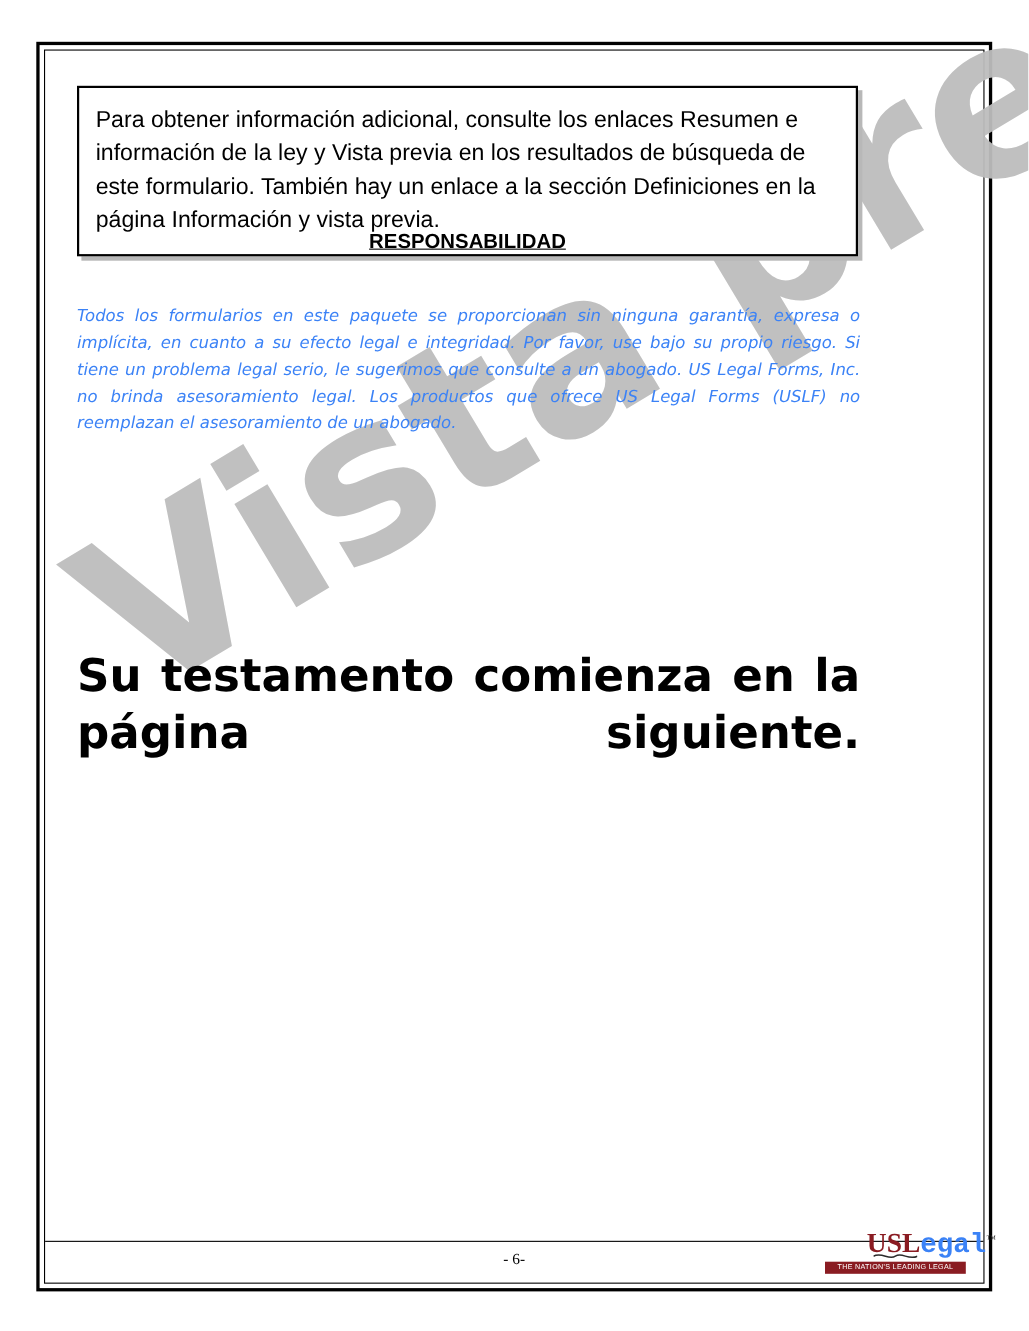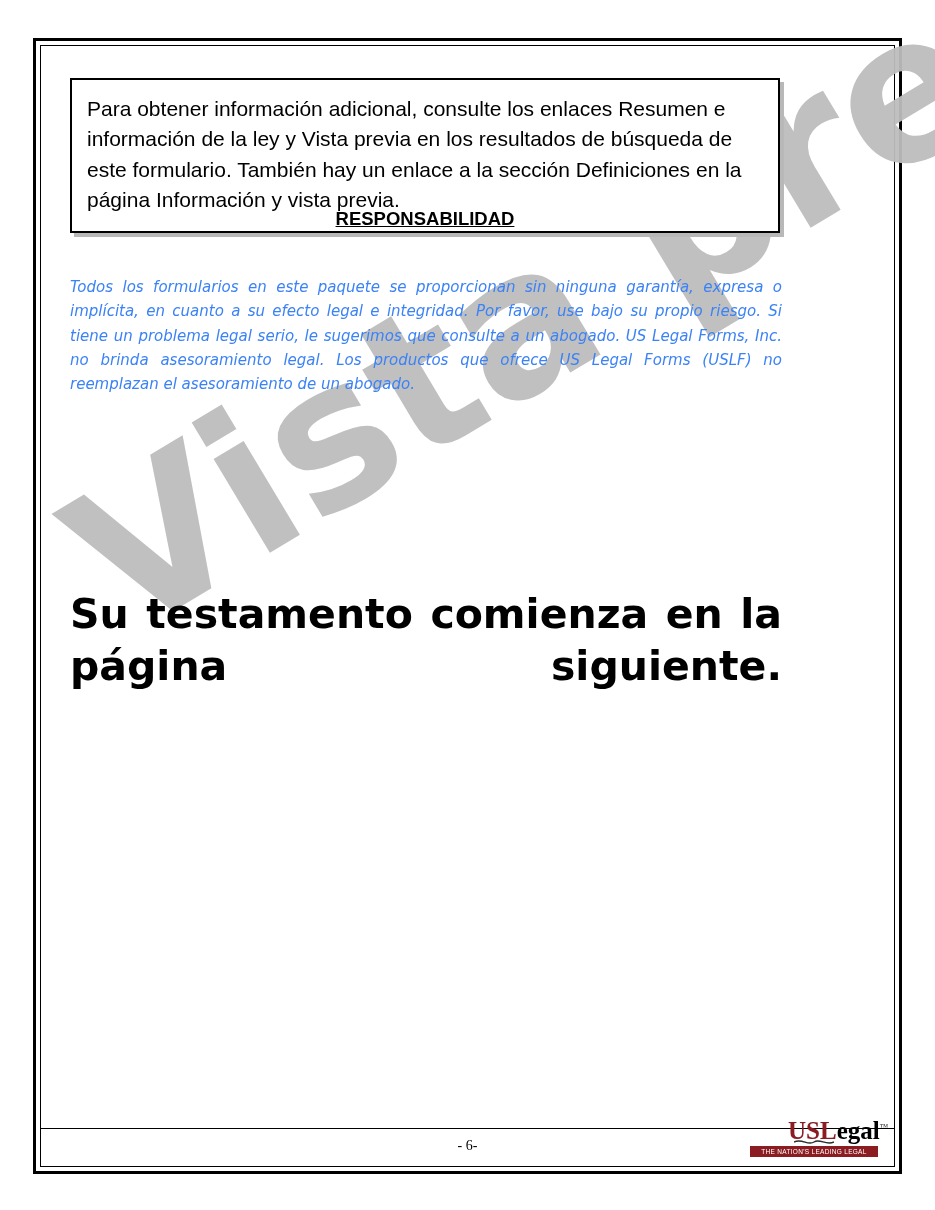--- a/index.html
+++ b/index.html
@@ -183,22 +183,23 @@
   .logo-us {
     color: #8a1c22;
     font-weight: bold;
     margin-left: 38px;
   }
   .logo-l {
     color: #8a1c22;
     font-weight: bold;
   }
   .logo-egal {
-    color: #000000;
-    font-weight: bold;
+    color: #3b82f6;
+    font-weight: bold;
+    font-family: Liberation Mono, monospace;
   }
   .logo-tm {
     font-size: 9px;
     vertical-align: super;
     color: #2b2b2b;
   }
   .logo-bar {
     margin-top: 3px;
     width: 128px;
     height: 11px;

